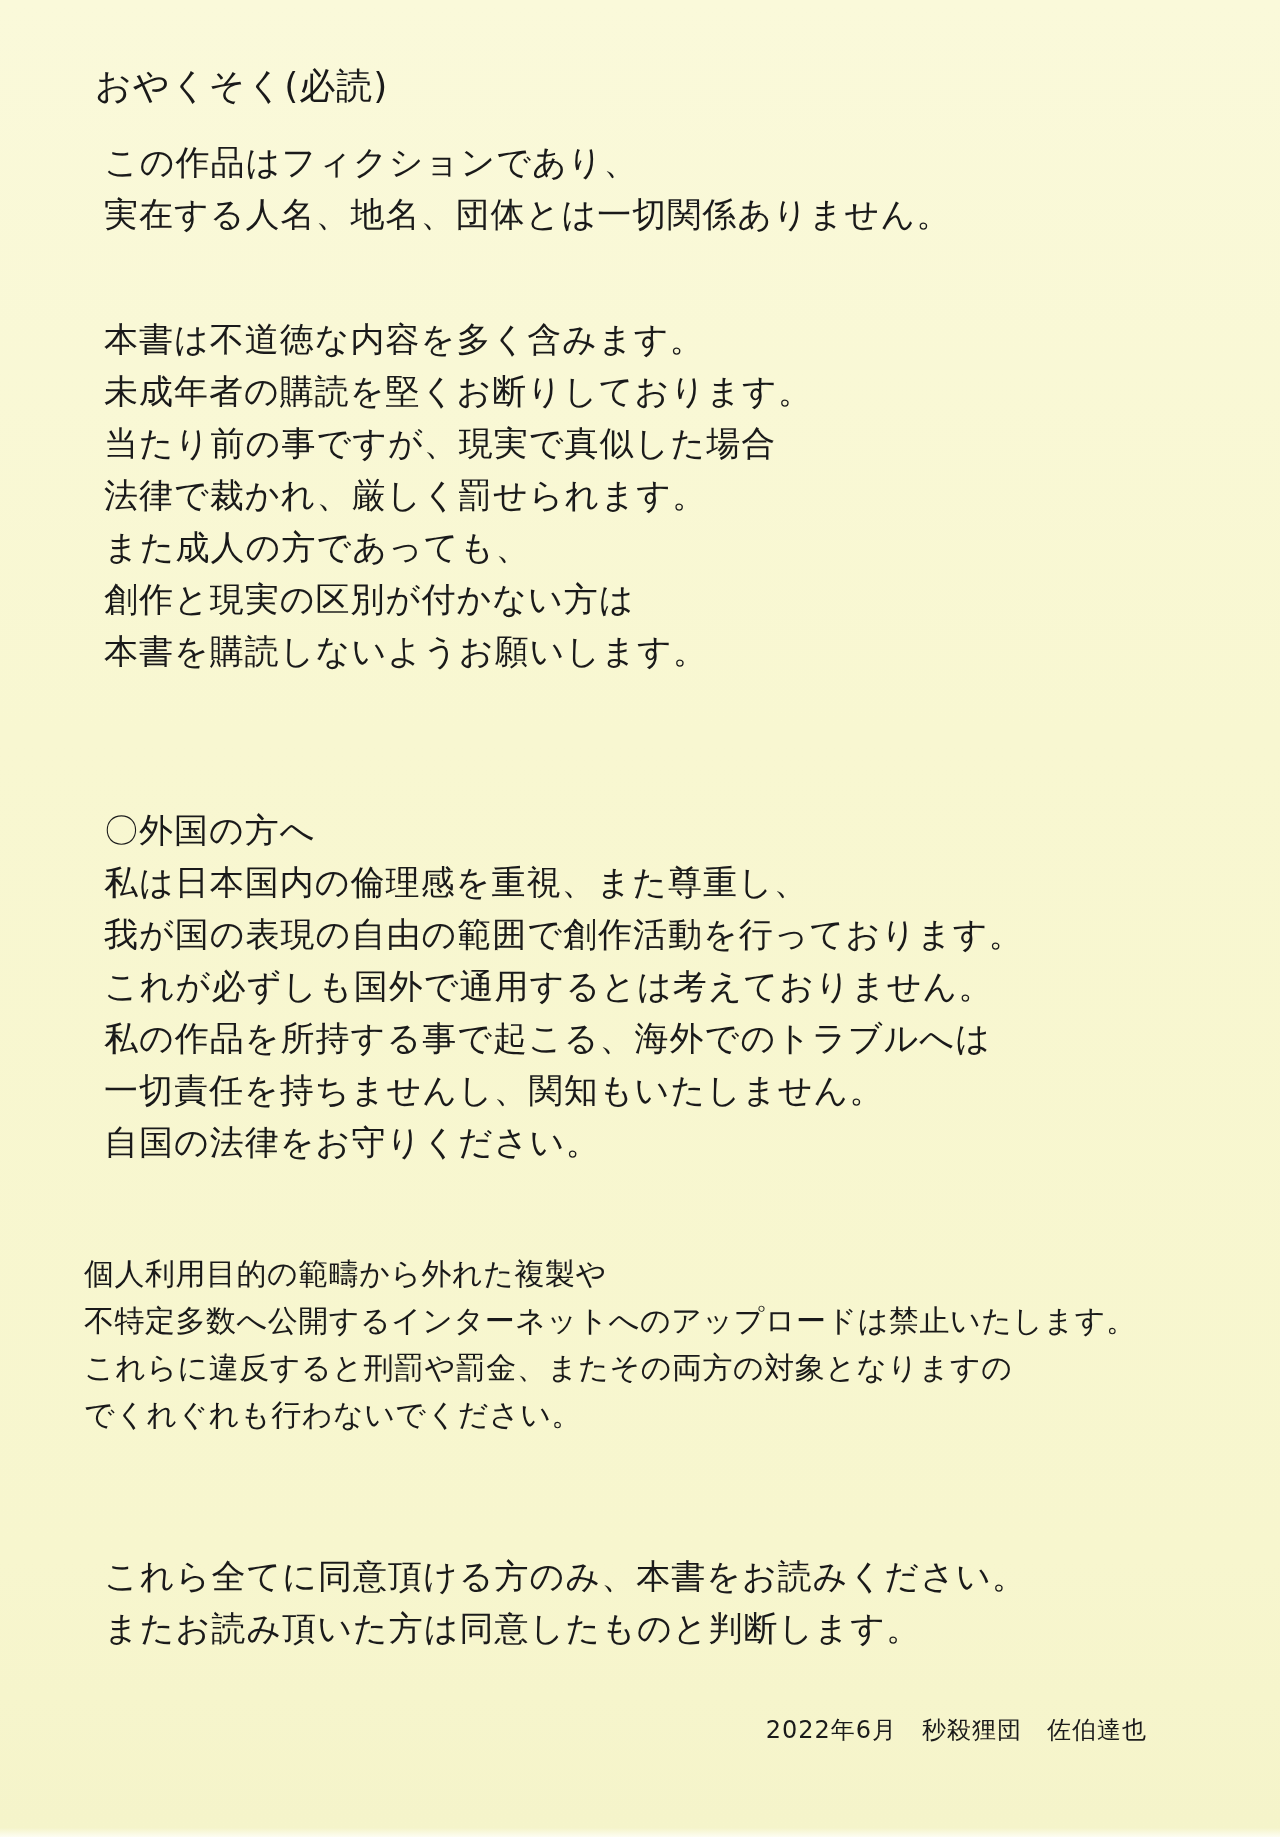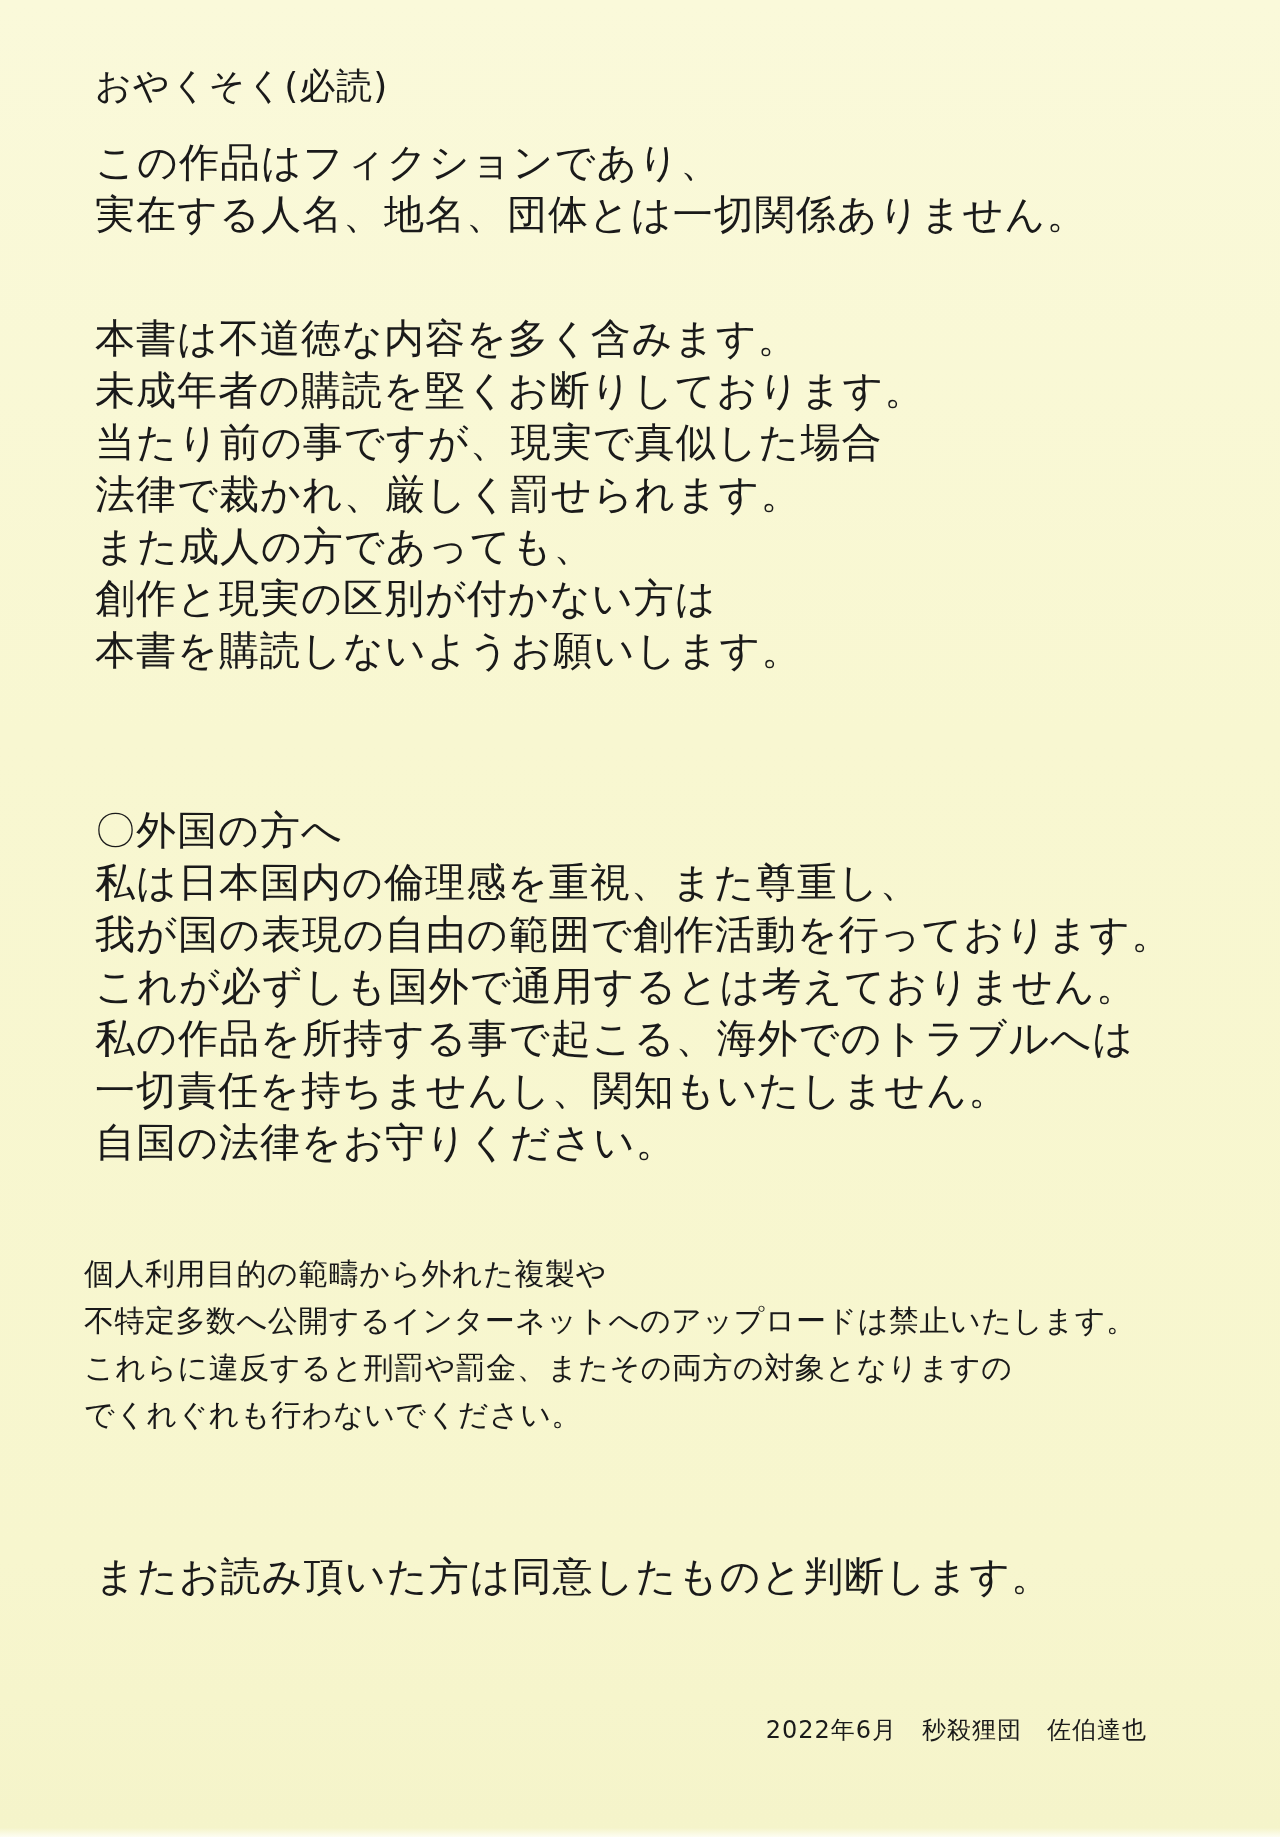--- a/index.html
+++ b/index.html
@@ -27,22 +27,22 @@
   .title {
     position: absolute;
     left: 95px;
     top: 62px;
     font-size: 36px;
     letter-spacing: 1px;
     white-space: pre;
   }
   .para {
     position: absolute;
-    left: 95px;
-    font-size: 40px;
+    left: 104px;
+    font-size: 34px;
     line-height: 52px;
     letter-spacing: 1px;
   }
   .para .line {
     white-space: pre;
   }
   #para-intro        { top: 136px; }
   #para-warning      { top: 316px; font-family: Liberation Mono, monospace; }
   #para-foreign      { top: 804px; }
   #para-reproduction { top: 1250px; left: 84px; font-size: 30px; line-height: 47px; letter-spacing: 0.5px; }
@@ -89,18 +89,19 @@
   </div>
 
   <div class="para" id="para-reproduction">
     <div class="line">個人利用目的の範疇から外れた複製や</div>
     <div class="line">不特定多数へ公開するインターネットへのアップロードは禁止いたします。</div>
     <div class="line">これらに違反すると刑罰や罰金、またその両方の対象となりますの</div>
     <div class="line">でくれぐれも行わないでください。</div>
   </div>
 
   <div class="para" id="para-agreement">
+    <div class="line">これら全てに同意頂ける方のみ、本書をお読みください。</div>
     <div class="line">またお読み頂いた方は同意したものと判断します。</div>
   </div>
 
   <div class="credit">2022年6月　秒殺狸団　佐伯達也</div>
 
 </div>
 
 </body></html>

